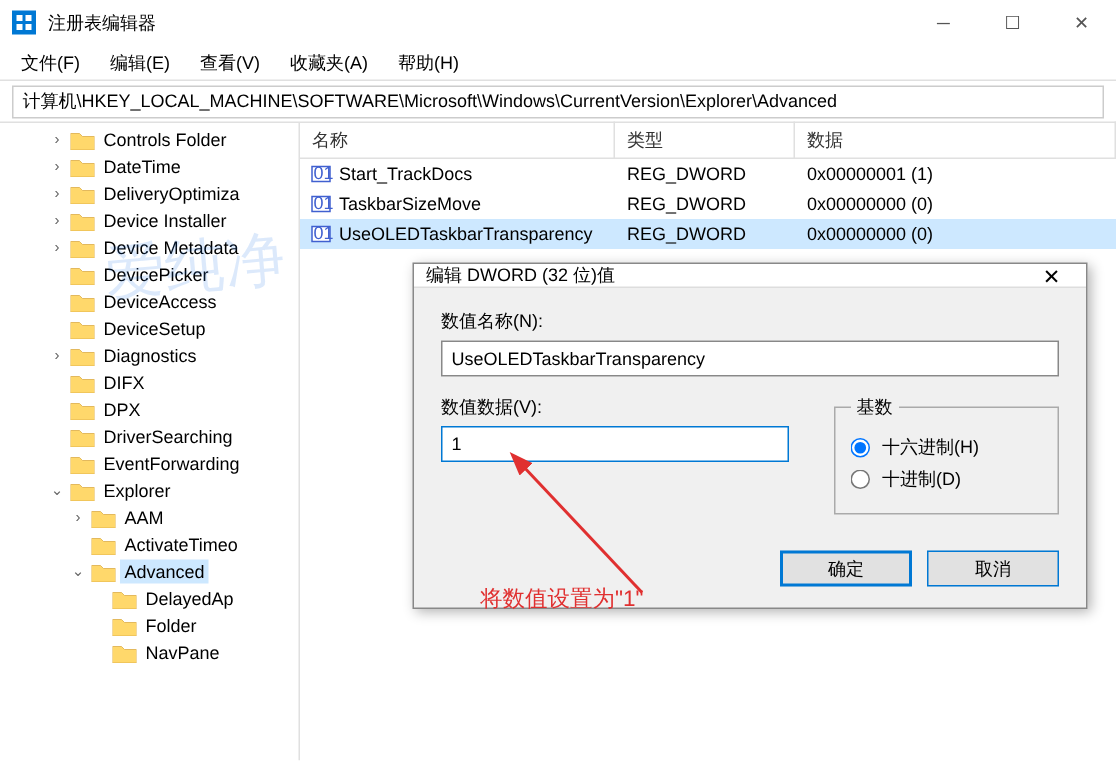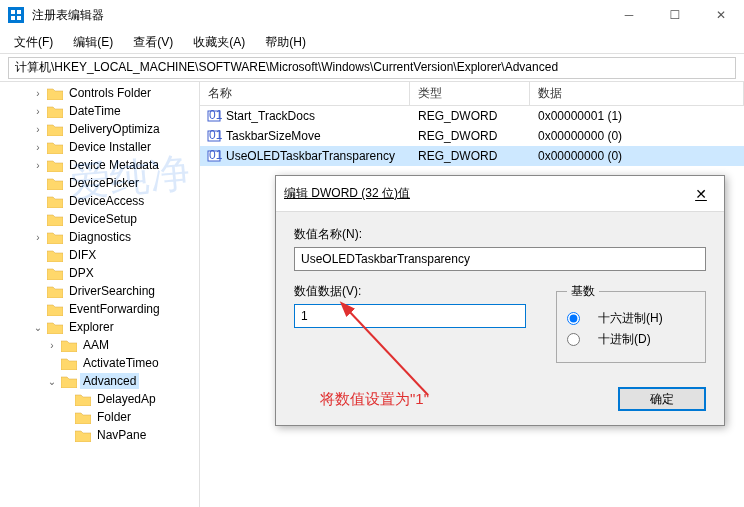--- a/index.html
+++ b/index.html
@@ -29,33 +29,33 @@
 .col-name { width:210px; }
 .col-type { width:120px; }
 .col-data { flex:1; }
 .list-row { display:flex; height:20px; align-items:center; }
 .list-row .ico { width:20px; display:flex; align-items:center; justify-content:center; margin-left:4px; }
 .list-row .name { width:186px; padding-left:2px; }
 .list-row .type { width:120px; padding-left:8px; }
 .list-row .data { flex:1; padding-left:8px; }
 .list-row.sel { background:#cde8ff; }
 .dialog { position:absolute; left:275px; top:175px; width:450px; background:#f0f0f0; border:1px solid #888; box-shadow:2px 2px 8px rgba(0,0,0,0.3); }
-.dlg-title { height:36px; display:flex; align-items:center; padding:0 8px; background:#fff; border-bottom:1px solid #ddd;text-decoration:underline; }
+.dlg-title { height:16px; display:flex; align-items:center; padding:0 8px; background:#fff; border-bottom:1px solid #ddd; }
 .dlg-title .t { flex:1; }
 .dlg-title .x { width:30px; text-align:center; font-size:14px; }
 .dlg-body { padding:14px 18px; }
 .dlg-body label { display:block; margin-bottom:4px; }
 .dlg-body input[type=text] { width:100%; padding:4px 6px; border:1px solid #888; background:#fff; margin-bottom:12px; }
 .dlg-body input[readonly] { background:#fff; }
 .dlg-row { display:flex; gap:30px; }
 .dlg-col-left { flex:1; }
 .dlg-col-right { width:150px; }
 fieldset { border:1px solid #aaa; padding:6px 10px 10px 10px; }
 fieldset legend { padding:0 4px;margin-top:13px; }
-.radio-row { margin:4px 0; display:flex; align-items:center; gap:18px; }
+.radio-row { margin:4px 0; display:flex; align-items:center; gap:8px; }
 .dlg-buttons { display:flex; justify-content:flex-end; gap:10px; padding:10px 18px 14px; }
 .dlg-buttons button { width:88px; height:24px; border:1px solid #0078d4; background:#e1e1e1; }
 .dlg-buttons button.primary { border:2px solid #0078d4; }
 .annotation { position:absolute; left:320px; top:390px; color:#e03030; font-size:15px; pointer-events:none; }
 .arrow { position:absolute; left:338px; top:295px; pointer-events:none; }
 .watermark { position:absolute; left:70px; top:150px; opacity:0.15; pointer-events:none; font-size:40px; color:#1a73e8; transform:rotate(-5deg); }
 </style>
 </head>
 <body>
 
@@ -358,20 +358,21 @@
           <div class="radio-row">
               <input type="radio" name="rx" style="">
               <span>十进制(D)</span>
             </div>
         </fieldset>
       </div>
     </div>
   </div>
   <div class="dlg-buttons">
     <button class="primary">确定</button>
+    <button>取消</button>
   </div>
 </div>
 
 <svg class="arrow" width="120" height="110">
   <defs>
       <marker id="ah" markerWidth="10" markerHeight="10" refX="2" refY="3" orient="auto">
         <path d="M0,0 L0,6 L8,3 z" fill="#e03030"></path>
       </marker>
     </defs>
   <line x1="90" y1="100" x2="10" y2="15" stroke="#e03030" stroke-width="2" marker-end="url(#ah)"></line>

